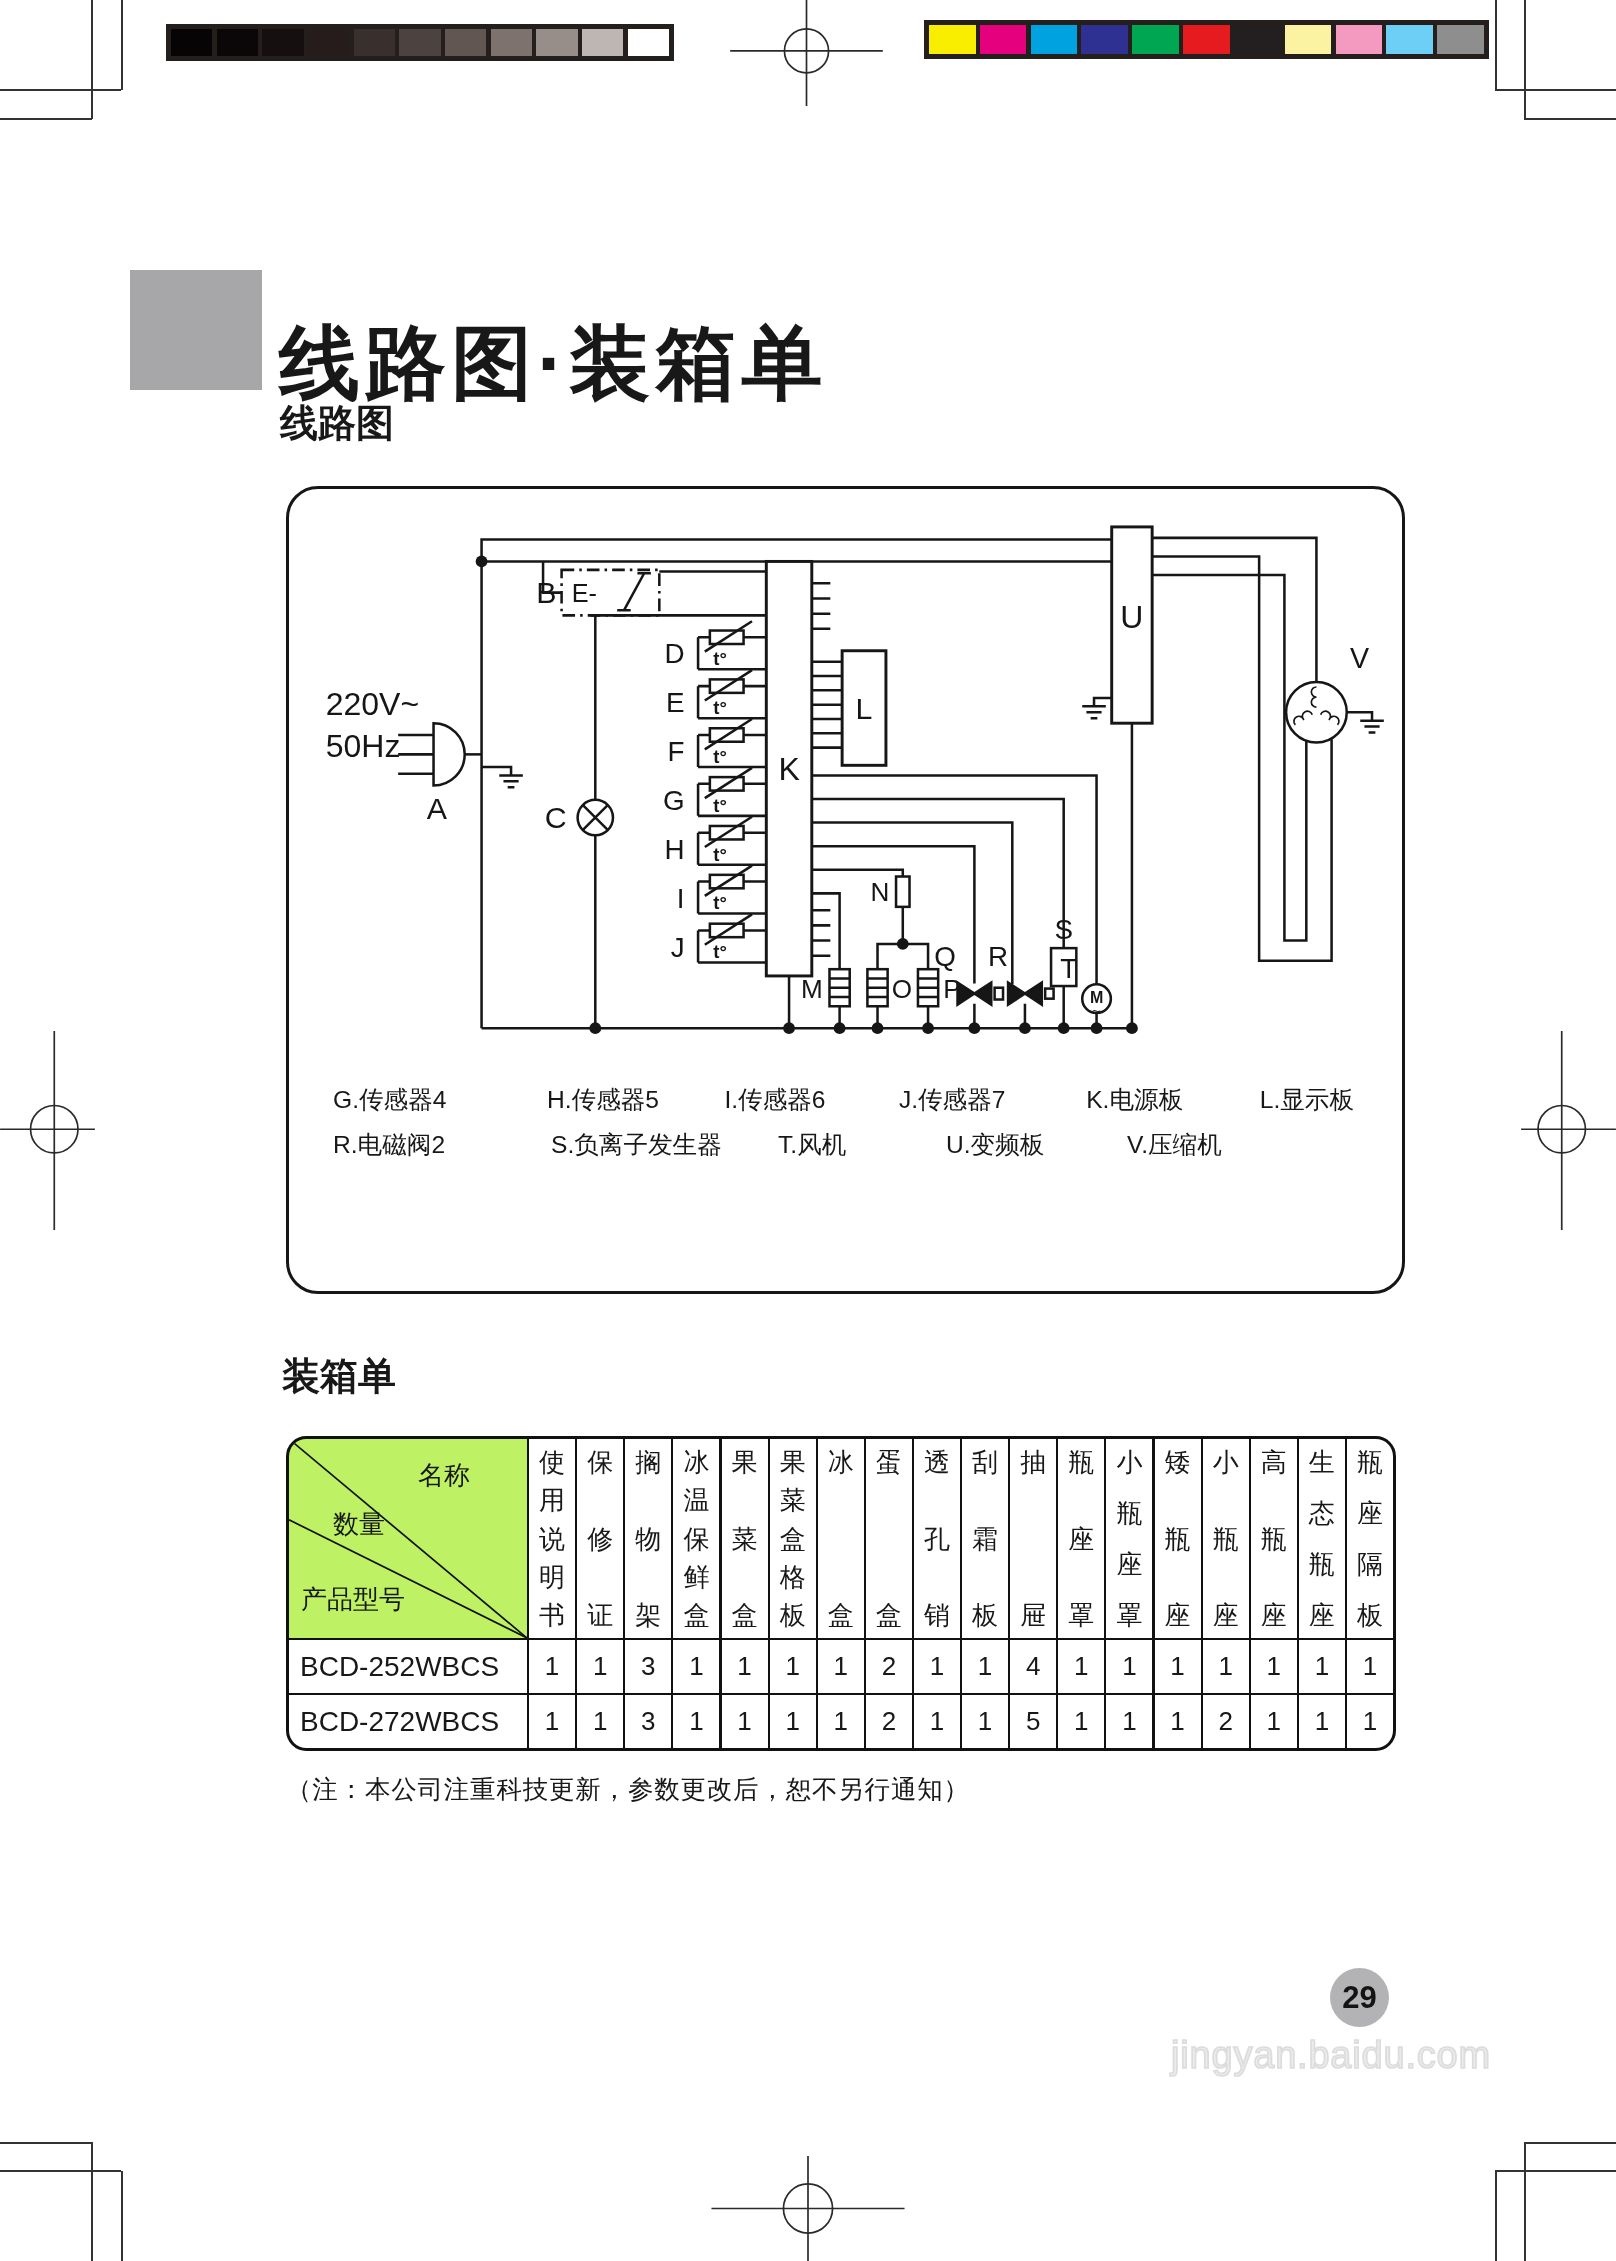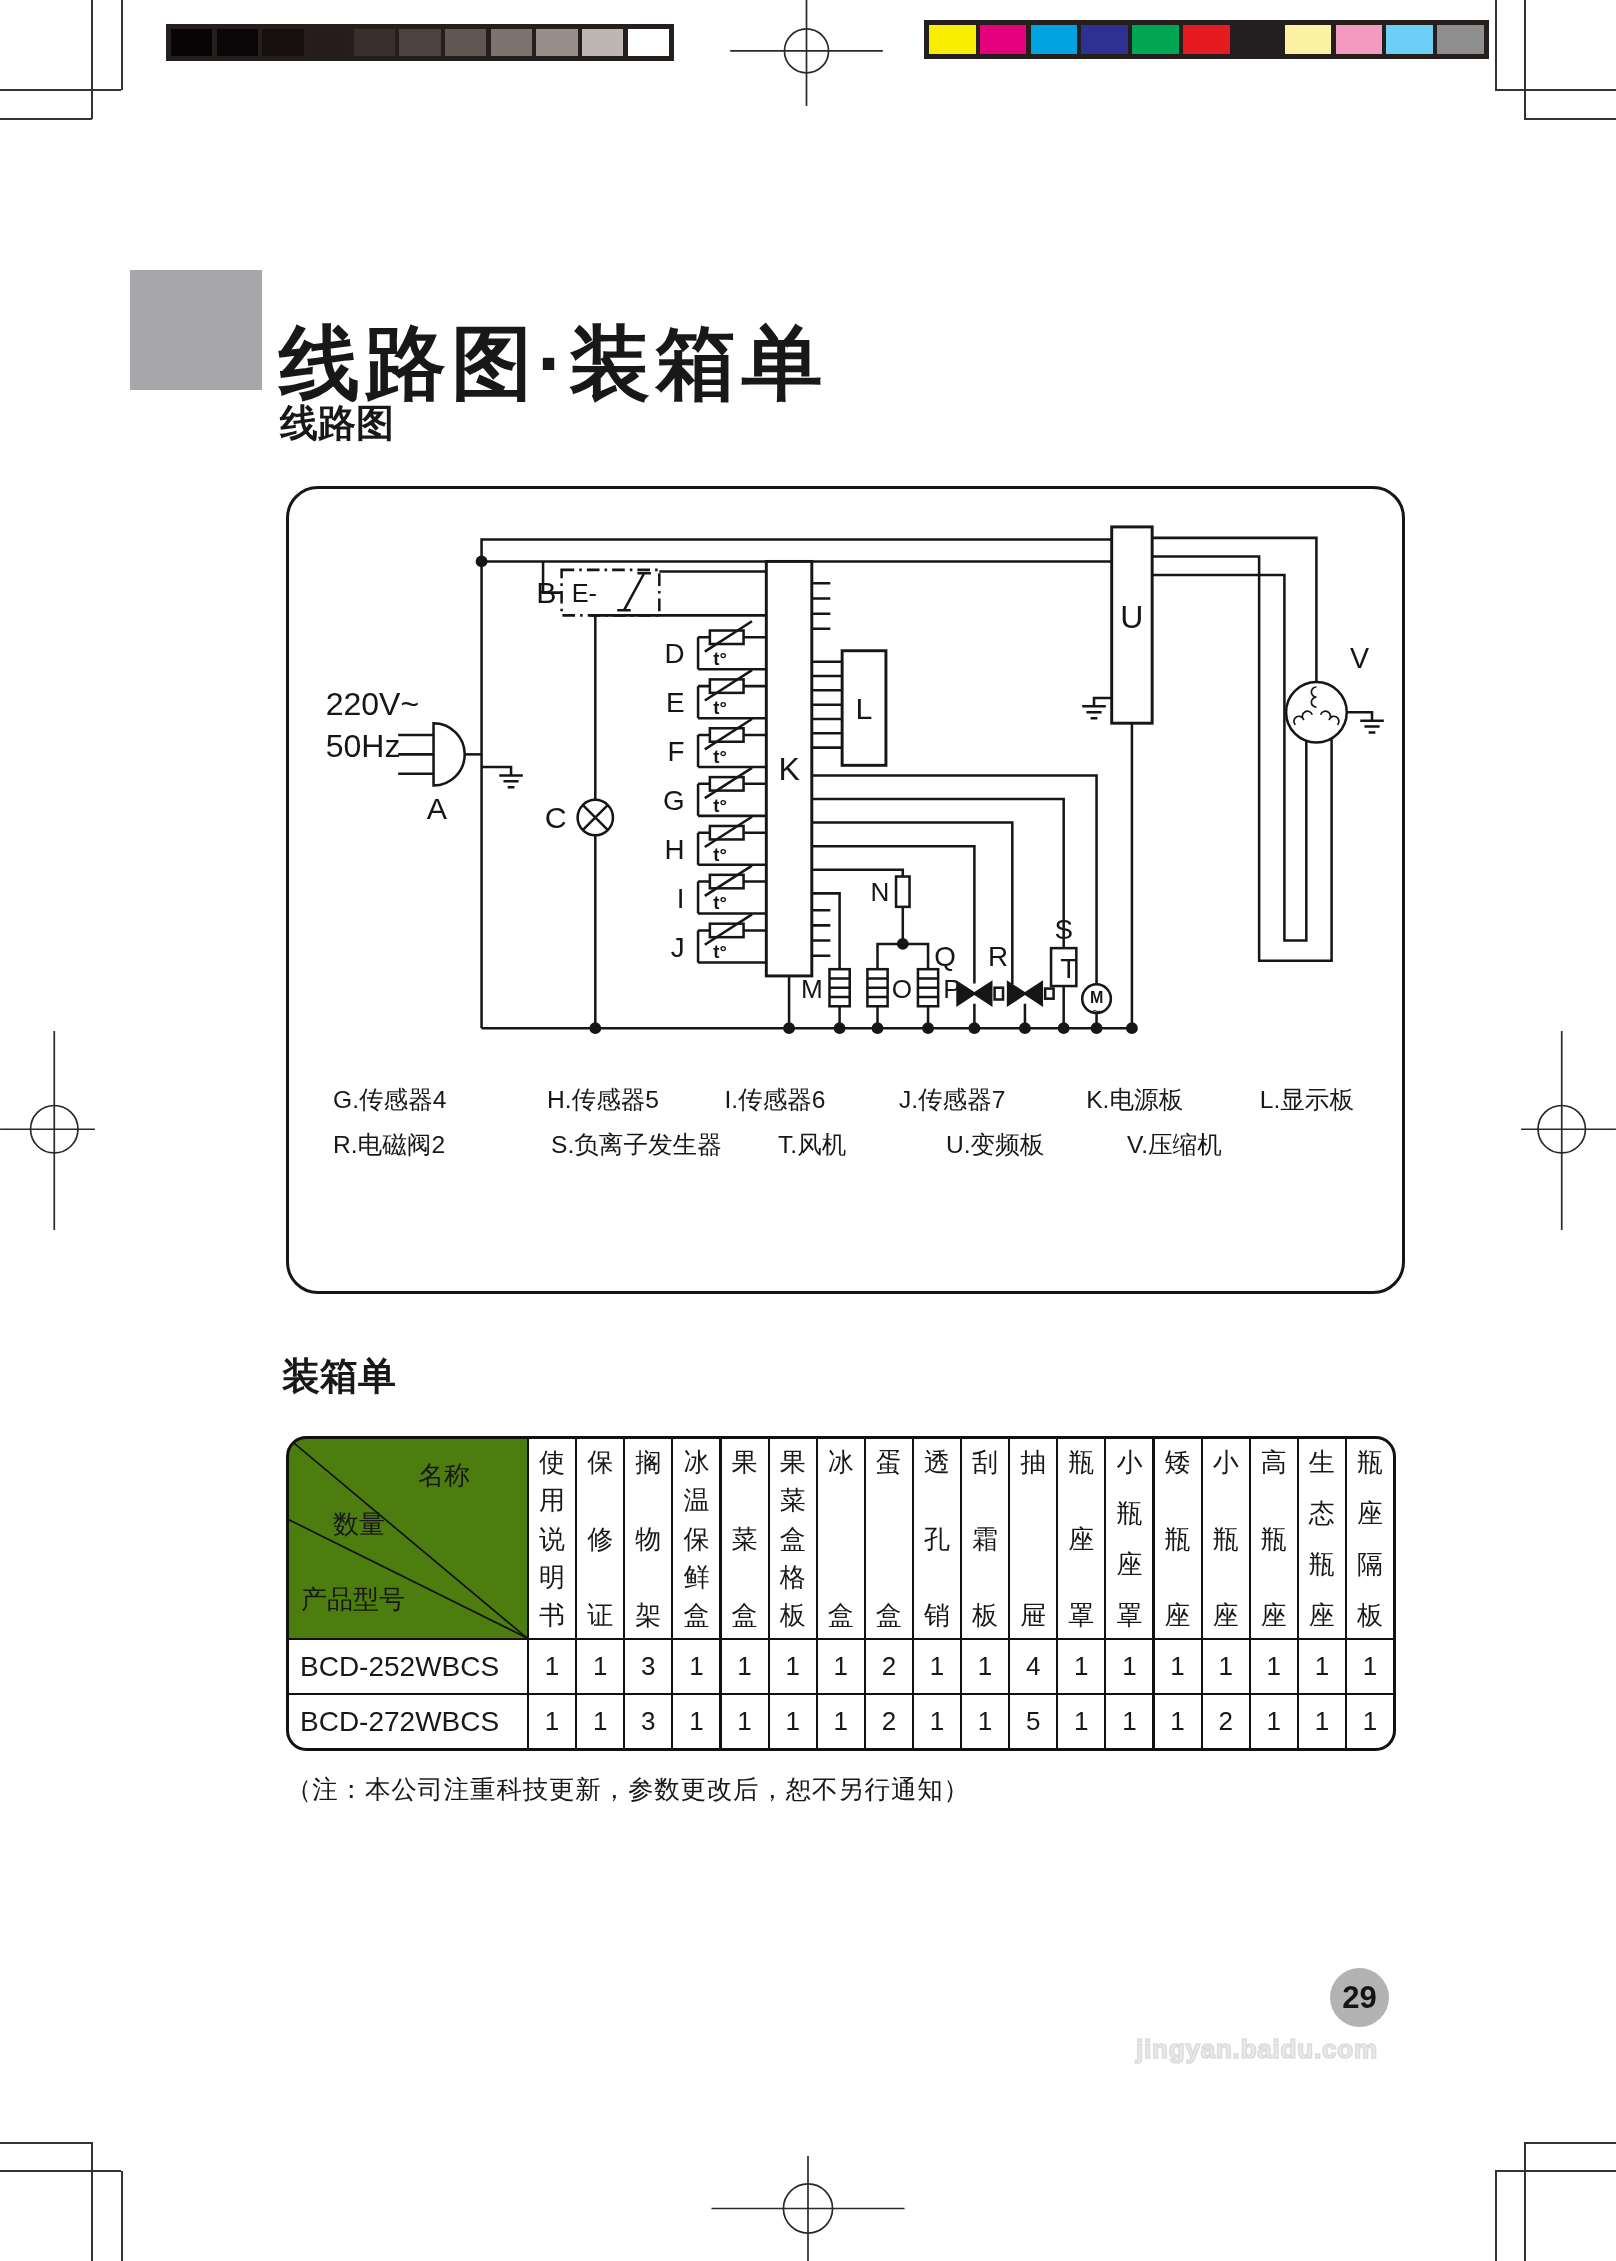--- a/index.html
+++ b/index.html
@@ -25,37 +25,37 @@
   .lr-a span:nth-child(4){width:190px}.lr-a span:nth-child(5){width:176px}
   .lr-b span:nth-child(1){width:234px}.lr-b span:nth-child(2){width:151px}.lr-b span:nth-child(3){width:197px}
   .lr-b span:nth-child(4){width:206px}
   .lr-c span:nth-child(1){width:218px}.lr-c span:nth-child(2){width:227px}.lr-c span:nth-child(3){width:168px}
   .lr-c span:nth-child(4){width:181px}
   
   .pack-table{position:absolute;left:286px;top:1436px;width:1110px;border:3.4px solid #111;border-radius:20.4px;
               box-sizing:border-box;overflow:hidden;background:#111;
               display:grid;grid-template-columns:238px repeat(18,1fr);grid-template-rows:199px 53px 53px;gap:2.1px;}
   .pt-cell{background:#fff;}
-  .corner-cell{position:relative;background:#4d7c0f;}
+  .corner-cell{position:relative;background:#bef264;}
   .corner-cell svg{position:absolute;left:0;top:0;width:100%;height:100%;}
   .corner-lbl{position:absolute;font-size:26px;color:#181818;}
   .vh{display:flex;flex-direction:column;justify-content:space-between;align-items:center;
       padding:10.2px 0;font-size:26px;line-height:1;box-sizing:border-box;color:#181818;}
   .model-cell{display:flex;align-items:center;padding-left:11px;font-size:28px;color:#181818;}
   .val-cell{display:flex;align-items:center;justify-content:center;font-size:26px;color:#181818;}
   .note{position:absolute;left:286px;top:1772px;font-size:25.5px;letter-spacing:0.8px;color:#181818;}
   
   .page-badge{position:absolute;left:1330px;top:1968px;width:59px;height:59px;border-radius:50%;
               background:#b3b3b5;display:flex;align-items:center;justify-content:center;
               font-size:31px;font-weight:bold;color:#141414;}
   .watermark{position:absolute;left:1136px;top:2025px;width:390px;color:#ebebeb;-webkit-text-stroke:1.7px #dcdcdc;}
   .wm-row{display:flex;align-items:flex-end;}
   .wm-bai{font-size:75px;font-weight:bold;line-height:0.9;}
   .wm-cn{font-size:66px;font-weight:bold;line-height:1;}
-  .wm-url{font-size:26px;font-weight:bold;margin-top:8.5px;letter-spacing:0.8px;}
+  .wm-url{font-size:38px;font-weight:normal;margin-top:8.5px;letter-spacing:0.8px;text-align:center;}
 </style>
 </head>
 <body>
 
 <div class="page">
 
   <div class="crop" style="left:91px;top:0;width:1.7px;height:119px"></div>
   <div class="crop" style="left:121px;top:0;width:1.7px;height:90px"></div>
   <div class="crop" style="left:0;top:89px;width:121px;height:1.7px"></div>
   <div class="crop" style="left:0;top:118px;width:92px;height:1.7px"></div>

